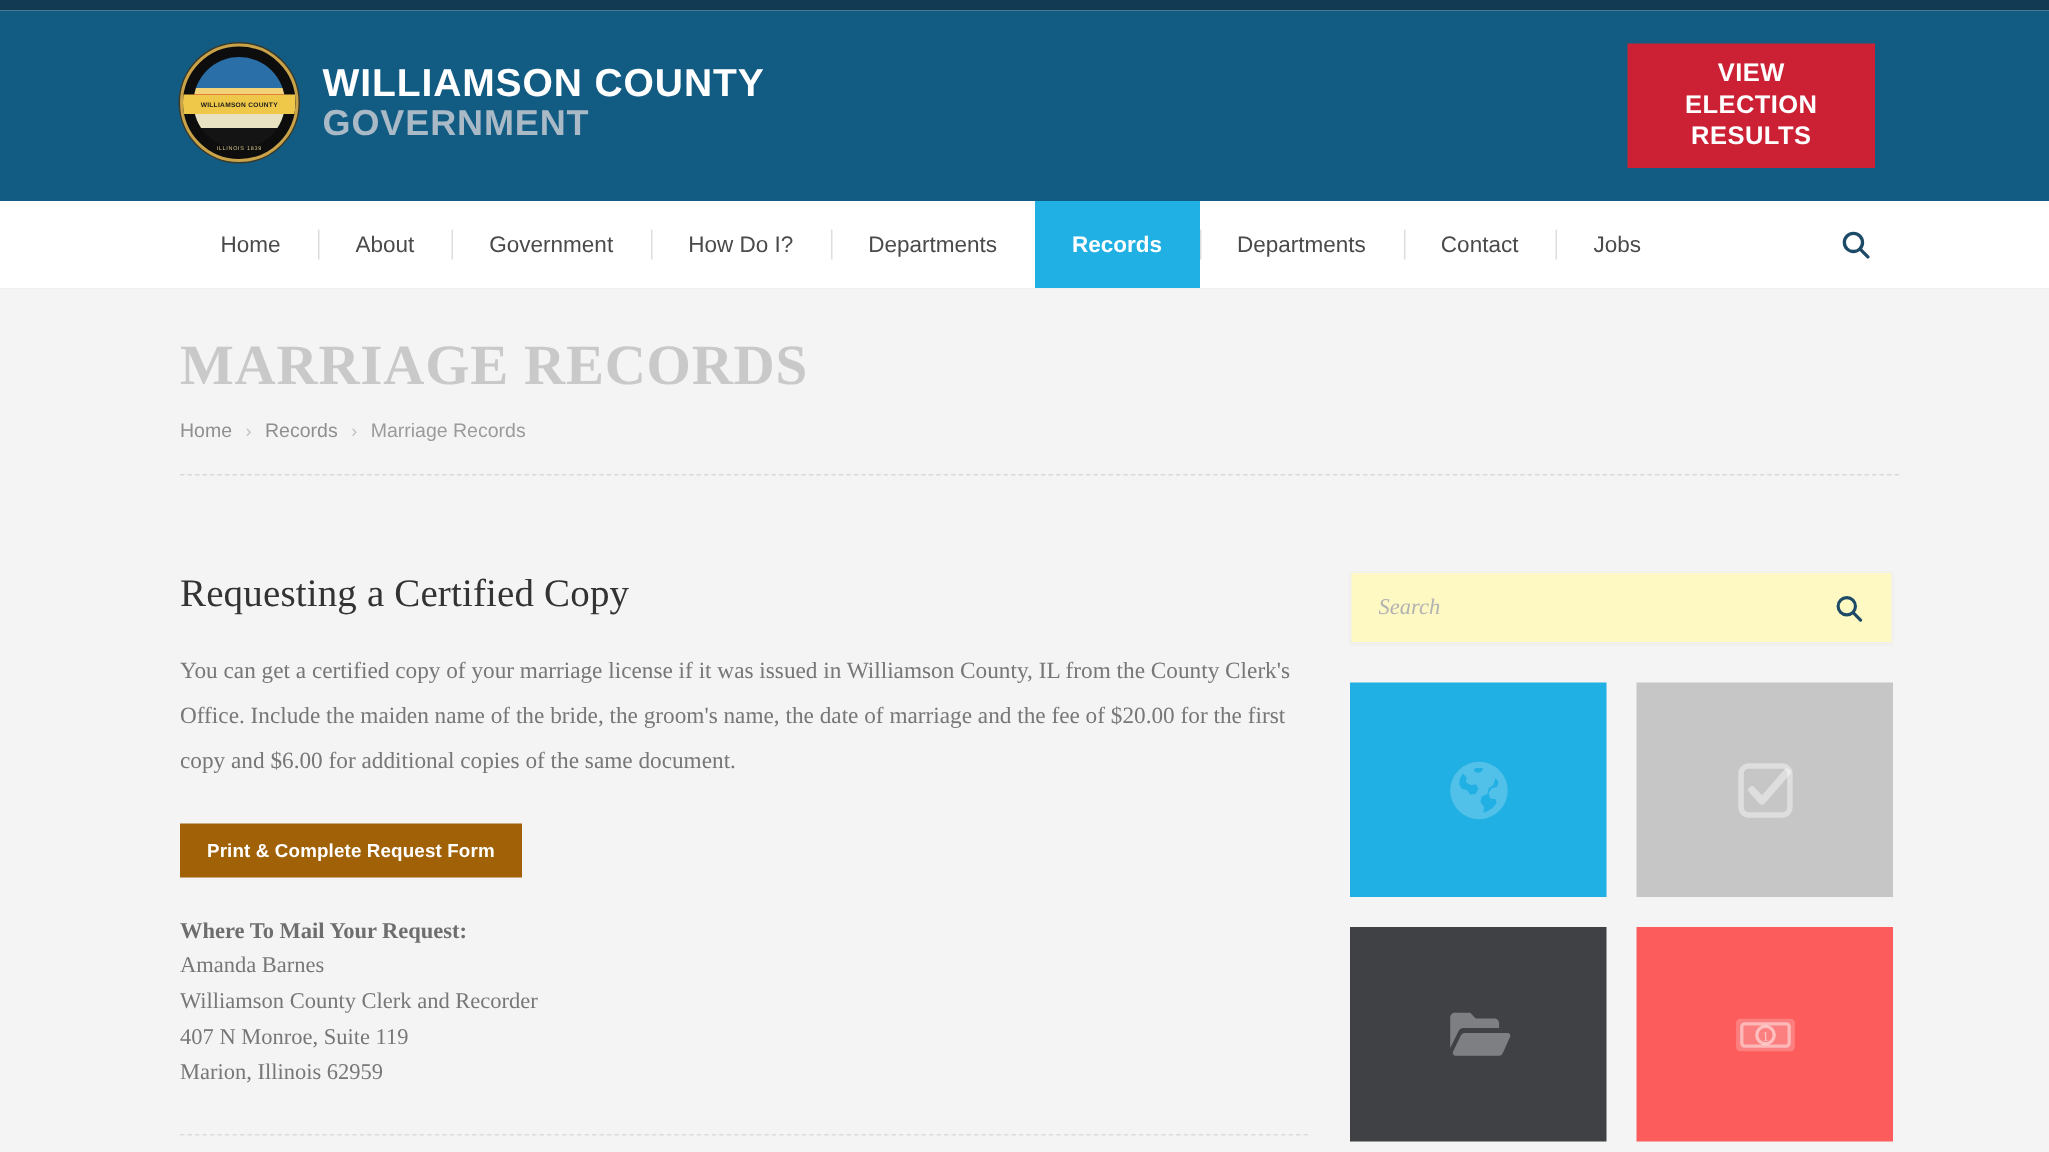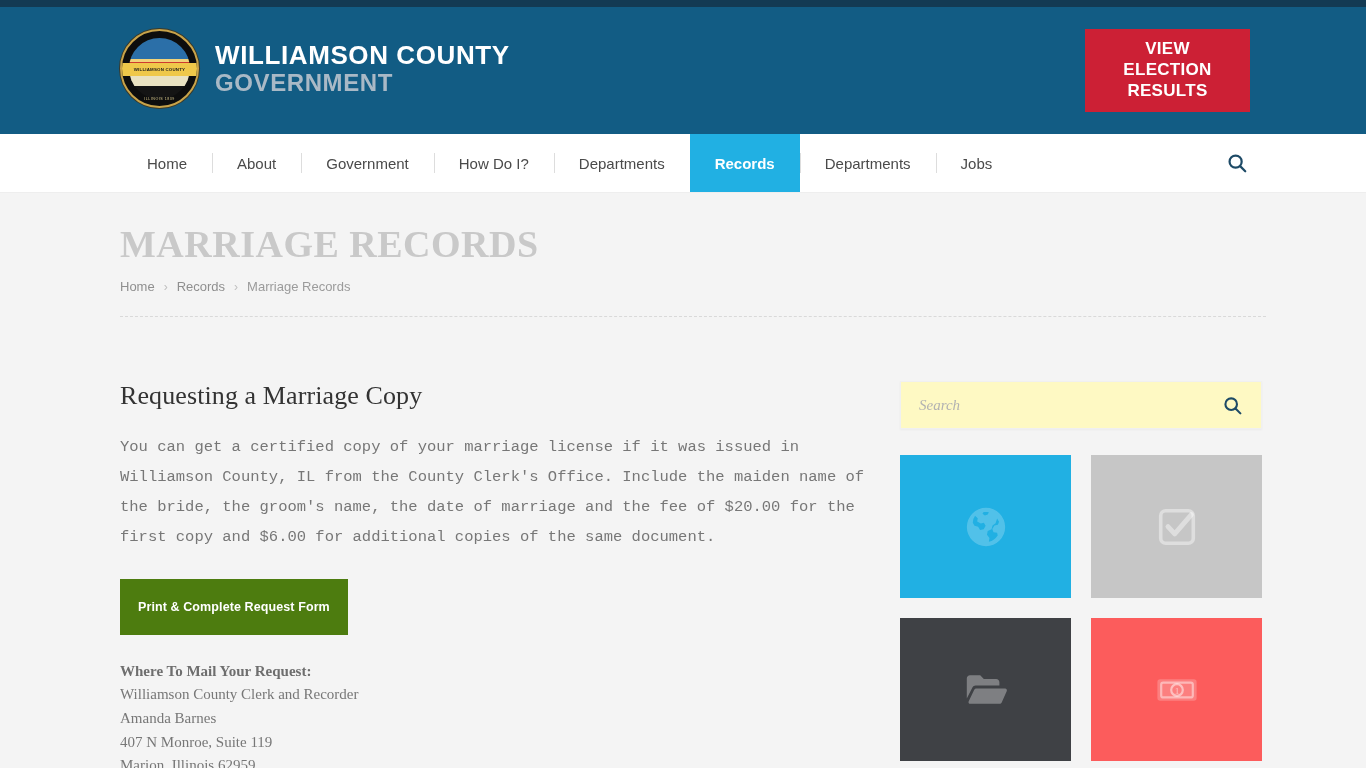--- a/index.html
+++ b/index.html
@@ -129,29 +129,29 @@
   }
   .col-left { width: 752px; flex: 0 0 752px; }
   .col-right { width: 362px; flex: 0 0 362px; }
 
   .h2 {
     font-family: "Liberation Serif", serif;
     font-size: 26px; color: #333333; font-weight: normal;
     letter-spacing: .1px;
   }
   .bodytext {
-    font-family: Liberation Mono, monospace;
+    font-family: Liberation Serif, serif;
     font-size: 15.5px; color: #777777; line-height: 1.93;
     margin-top: 22px; width: 750px;
   }
   .btn-primary {
     display: inline-block; margin-top: 26px;
-    background: #4d7c0f; color: #ffffff;
+    background: #a16207; color: #ffffff;
     font-size: 12.5px; font-weight: bold;
-    padding: 21px 18px; cursor: pointer;
+    padding: 11px 18px; cursor: pointer;
     letter-spacing: .1px;
   }
   .mail-block {
     margin-top: 25px;
     font-family: "Liberation Serif", serif;
     font-size: 15px; color: #777777; line-height: 1.58;
   }
   .mail-block .strong { font-weight: bold; color: #6e6e6e; }
   .divider-dashed2 {
     margin-top: 28px; border-top: 1px dashed #dcdcdc; width: 752px;
@@ -221,20 +221,21 @@
 <div class="navbar">
   <div class="nav-inner">
     <div class="nav-items" id="nav-items">
         <div class="nav-item">Home</div>
         <div class="nav-item">About</div>
         <div class="nav-item">Government</div>
         <div class="nav-item">How Do I?</div>
         <div class="nav-item">Departments</div>
         <div class="nav-item active">Records</div>
         <div class="nav-item">Departments</div>
+        <div class="nav-item">Contact</div>
         <div class="nav-item">Jobs</div>
       </div>
     <div class="nav-search">
       <span>
         <svg width="22" height="22" viewBox="0 0 24 24" fill="none" stroke="#1d4a66" stroke-width="2.4">
           <circle cx="10.5" cy="10.5" r="6.6"></circle>
           <line x1="15.4" y1="15.4" x2="21" y2="21" stroke-linecap="round"></line>
         </svg>
       </span>
     </div>
@@ -253,29 +254,29 @@
       </div>
   </div>
   <div style="width:1146px;margin:0 auto;padding-left:10px;">
     <div class="divider-dashed"></div>
   </div>
 </div>
 
 <div class="main">
 
   <div class="col-left">
-    <h2 class="h2">Requesting a Marriage Copy</h2>
+    <h2 class="h2">Requesting a Certified Copy</h2>
     <p class="bodytext">You can get a certified copy of your marriage license if it was issued in Williamson County, IL from the County Clerk's Office. Include the maiden name of the bride, the groom's name, the date of marriage and the fee of $20.00 for the first copy and $6.00 for additional copies of the same document.</p>
 
     <div class="btn-primary">Print &amp; Complete Request Form</div>
 
     <div class="mail-block">
       <div class="strong">Where To Mail Your Request:</div>
+      <div>Amanda Barnes</div>
       <div>Williamson County Clerk and Recorder</div>
-      <div>Amanda Barnes</div>
       <div>407 N Monroe, Suite 119</div>
       <div>Marion, Illinois 62959</div>
     </div>
 
     <div class="divider-dashed2"></div>
     
   </div>
 
   <div class="col-right">
     <div class="searchbox">

